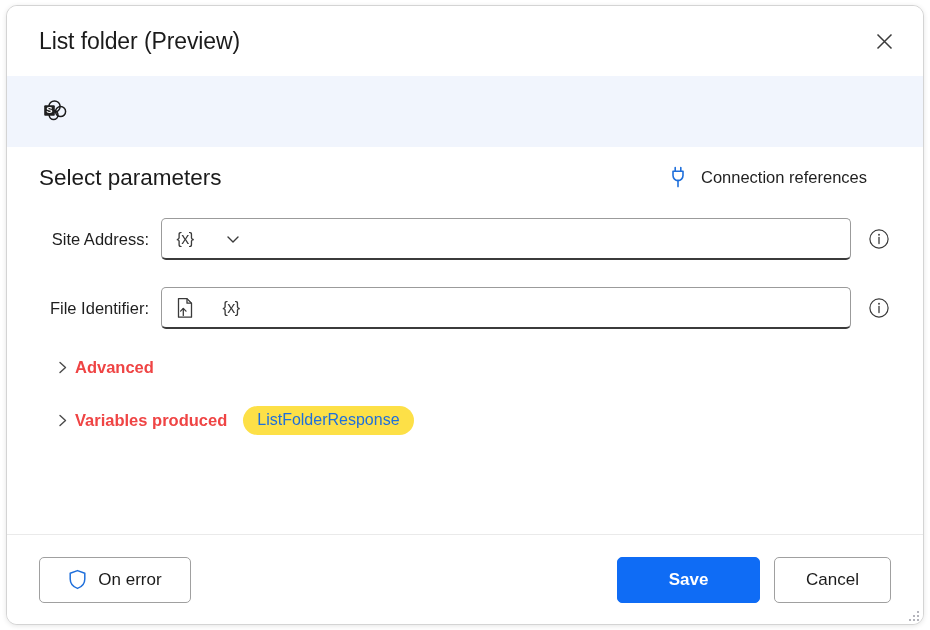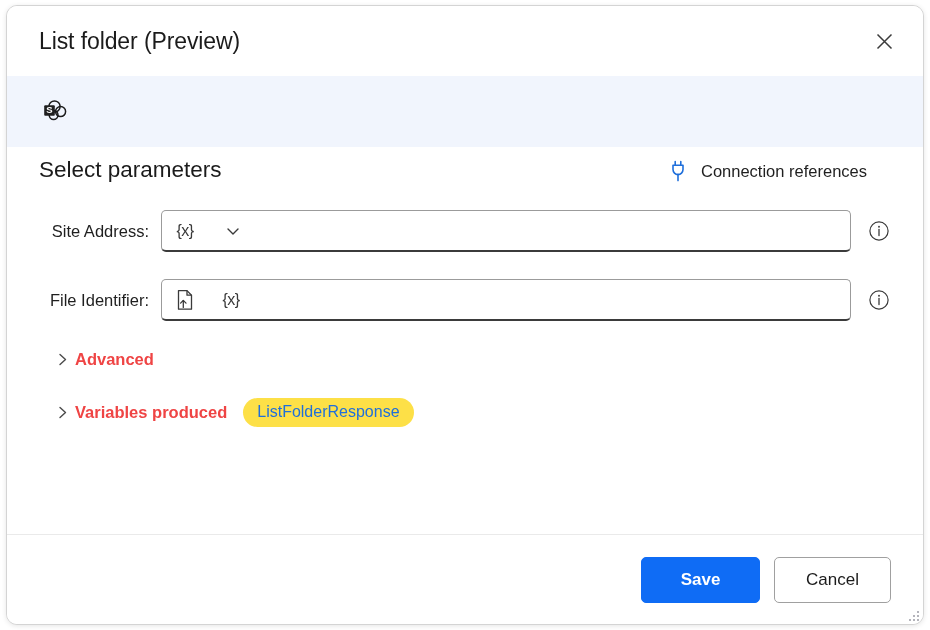--- a/index.html
+++ b/index.html
@@ -89,22 +89,22 @@
   .body {
     flex: 1;
     padding: 0 32px;
     box-sizing: border-box;
     position: relative;
     overflow: hidden;
   }
 
   .section-head {
     display: flex;
-    align-items: flex-end;
-    margin-top: 10px;
+    align-items: flex-start;
+    margin-top: 18px;
   }
   .section-title {
     font-size: 22.5px;
     color: #1b1b1b;
     font-weight: 400;
     flex: 1;
   }
   .conn-ref {
     display: flex;
     align-items: center;
@@ -244,21 +244,21 @@
     font-family: "Liberation Sans", sans-serif;
   }
   .btn-onerror { width: 152px; padding: 0 14px; }
   .btn-onerror .shield {
     margin-right: 11px;
     display: flex;
     align-items: center;
   }
   .spacer { flex: 1; }
   .btn-save {
-    width: 119px;
+    width: 143px;
     background: #0f6cf5;
     border: 1px solid #0f6cf5;
     color: #ffffff;
     margin-right: 14px;
     font-weight: bold;
   }
   .btn-cancel { width: 117px; }
 
   
   .grip {
@@ -375,20 +375,28 @@
           <path d="M4 2.5 L9.5 7.5 L4 12.5" stroke="#4a4a4a" stroke-width="1.4" fill="none" stroke-linecap="round" stroke-linejoin="round"></path>
         </svg>
       </div>
       <div class="expander-label">Variables produced</div>
       <div class="var-chip">ListFolderResponse</div>
     </div>
 
   </div>
 
   <div class="footer">
+    <div class="btn btn-onerror">
+      <span class="shield">
+        <svg width="19" height="21" viewBox="0 0 19 21">
+          <path d="M9.5 1.6 L16.8 4.3 L16.8 10.0 C16.8 14.6 13.4 18.0 9.5 19.4 C5.6 18.0 2.2 14.6 2.2 10.0 L2.2 4.3 Z" fill="none" stroke="#1f6fdb" stroke-width="1.5" stroke-linejoin="round"></path>
+        </svg>
+      </span>
+      <span>On error</span>
+    </div>
     <div class="spacer"></div>
     <div class="btn btn-save">Save</div>
     <div class="btn btn-cancel">Cancel</div>
   </div>
 
   <div class="grip">
     <i style="right:0px;bottom:0px"></i>
       <i style="right:4px;bottom:0px"></i>
       <i style="right:8px;bottom:0px"></i>
     <i style="right:0px;bottom:4px"></i>

